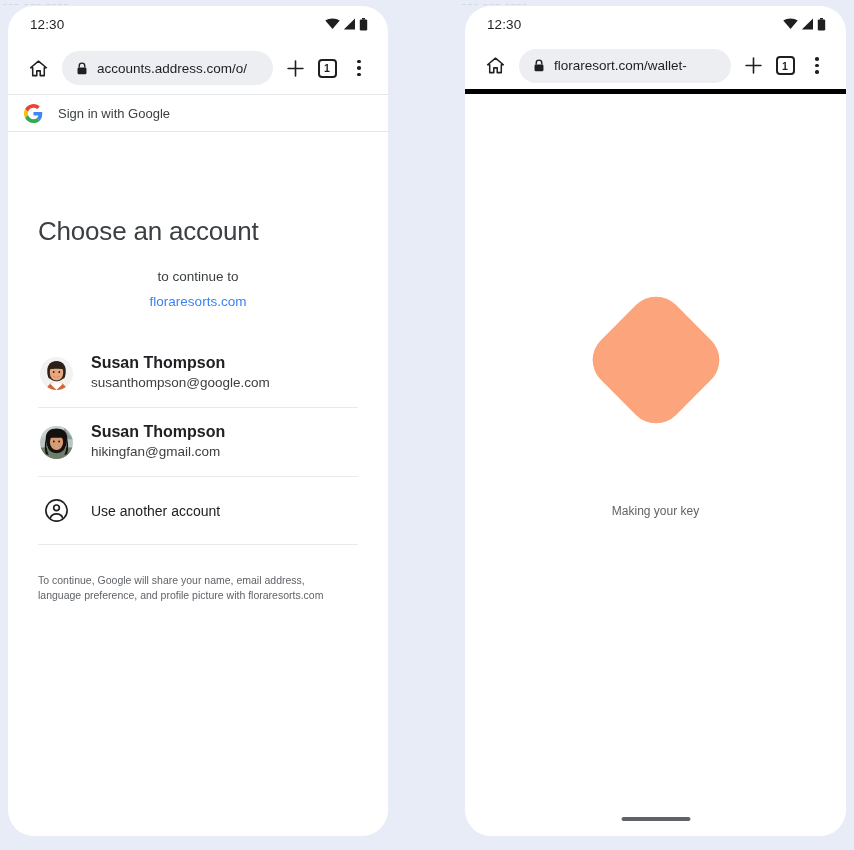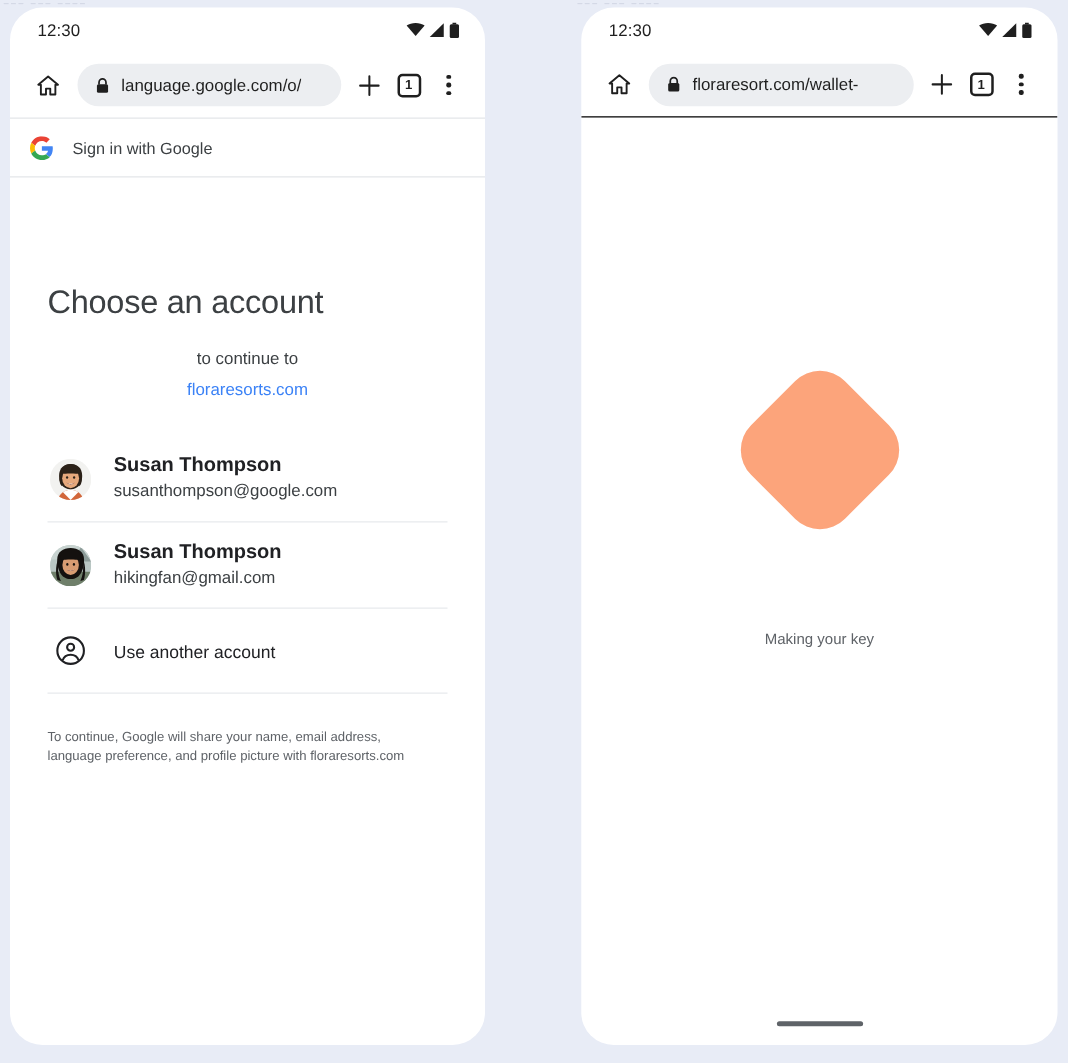--- a/index.html
+++ b/index.html
@@ -134,21 +134,21 @@
   .dots i {
     width: 3.5px;
     height: 3.5px;
     background: #1f1f1f;
     border-radius: 50%;
     display: block;
   }
 
   
   .gheader {
-    height: 48px;
+    height: 38px;
     border-top: 1px solid #e4e6e9;
     border-bottom: 1px solid #e4e6e9;
     display: flex;
     align-items: center;
     padding-left: 16px;
     gap: 15px;
     box-sizing: border-box;
   }
   .gheader-label {
     font-size: 13px;
@@ -294,21 +294,21 @@
           <path d="M10 2.3 1.7 9.2h2.2v8.3h4.3v-5h3.6v5h4.3V9.2h2.2L10 2.3z" fill="none" stroke="#1f1f1f" stroke-width="1.6" stroke-linejoin="round"></path>
         </svg>
     </div>
     <div class="omnibox">
       <span class="lock">
         <svg width="12" height="13" viewBox="0 0 12 14">
             <path d="M3 6V4.2a3 3 0 0 1 6 0V6" fill="none" stroke="#1f1f1f" stroke-width="1.5"></path>
             <rect x="1.2" y="5.8" width="9.6" height="7.4" rx="1.4" fill="#1f1f1f"></rect>
           </svg>
       </span>
-      <span class="url">language.google.com/o/</span>
+      <span class="url">accounts.address.com/o/</span>
     </div>
     <div class="tb-icon">
       <svg width="19" height="19" viewBox="0 0 20 20">
           <path d="M10 2.2v15.6M2.2 10h15.6" stroke="#1f1f1f" stroke-width="1.7" stroke-linecap="round"></path>
         </svg>
     </div>
     <div class="tb-icon">
       <div class="tab-count">1</div>
     </div>
     <div class="tb-icon">
@@ -413,21 +413,21 @@
       <svg width="13" height="12" viewBox="0 0 13 12">
           <path d="M12 0.5v11H0.8L12 0.5z" fill="#1f1f1f"></path>
         </svg>
       <svg width="9" height="13" viewBox="0 0 9 13">
           <rect x="3" y="0" width="3" height="1.6" fill="#1f1f1f"></rect>
           <rect x="0.8" y="1.4" width="7.4" height="11" rx="1.2" fill="#1f1f1f"></rect>
         </svg>
     </div>
   </div>
 
-  <div class="toolbar" style="border-bottom:1px solid #000000;">
+  <div class="toolbar" style="border-bottom:5px solid #000000;">
     <div class="tb-icon">
       <svg width="19" height="19" viewBox="0 0 20 20">
           <path d="M10 2.3 1.7 9.2h2.2v8.3h4.3v-5h3.6v5h4.3V9.2h2.2L10 2.3z" fill="none" stroke="#1f1f1f" stroke-width="1.6" stroke-linejoin="round"></path>
         </svg>
     </div>
     <div class="omnibox">
       <span class="lock">
         <svg width="12" height="13" viewBox="0 0 12 14">
             <path d="M3 6V4.2a3 3 0 0 1 6 0V6" fill="none" stroke="#1f1f1f" stroke-width="1.5"></path>
             <rect x="1.2" y="5.8" width="9.6" height="7.4" rx="1.4" fill="#1f1f1f"></rect>

